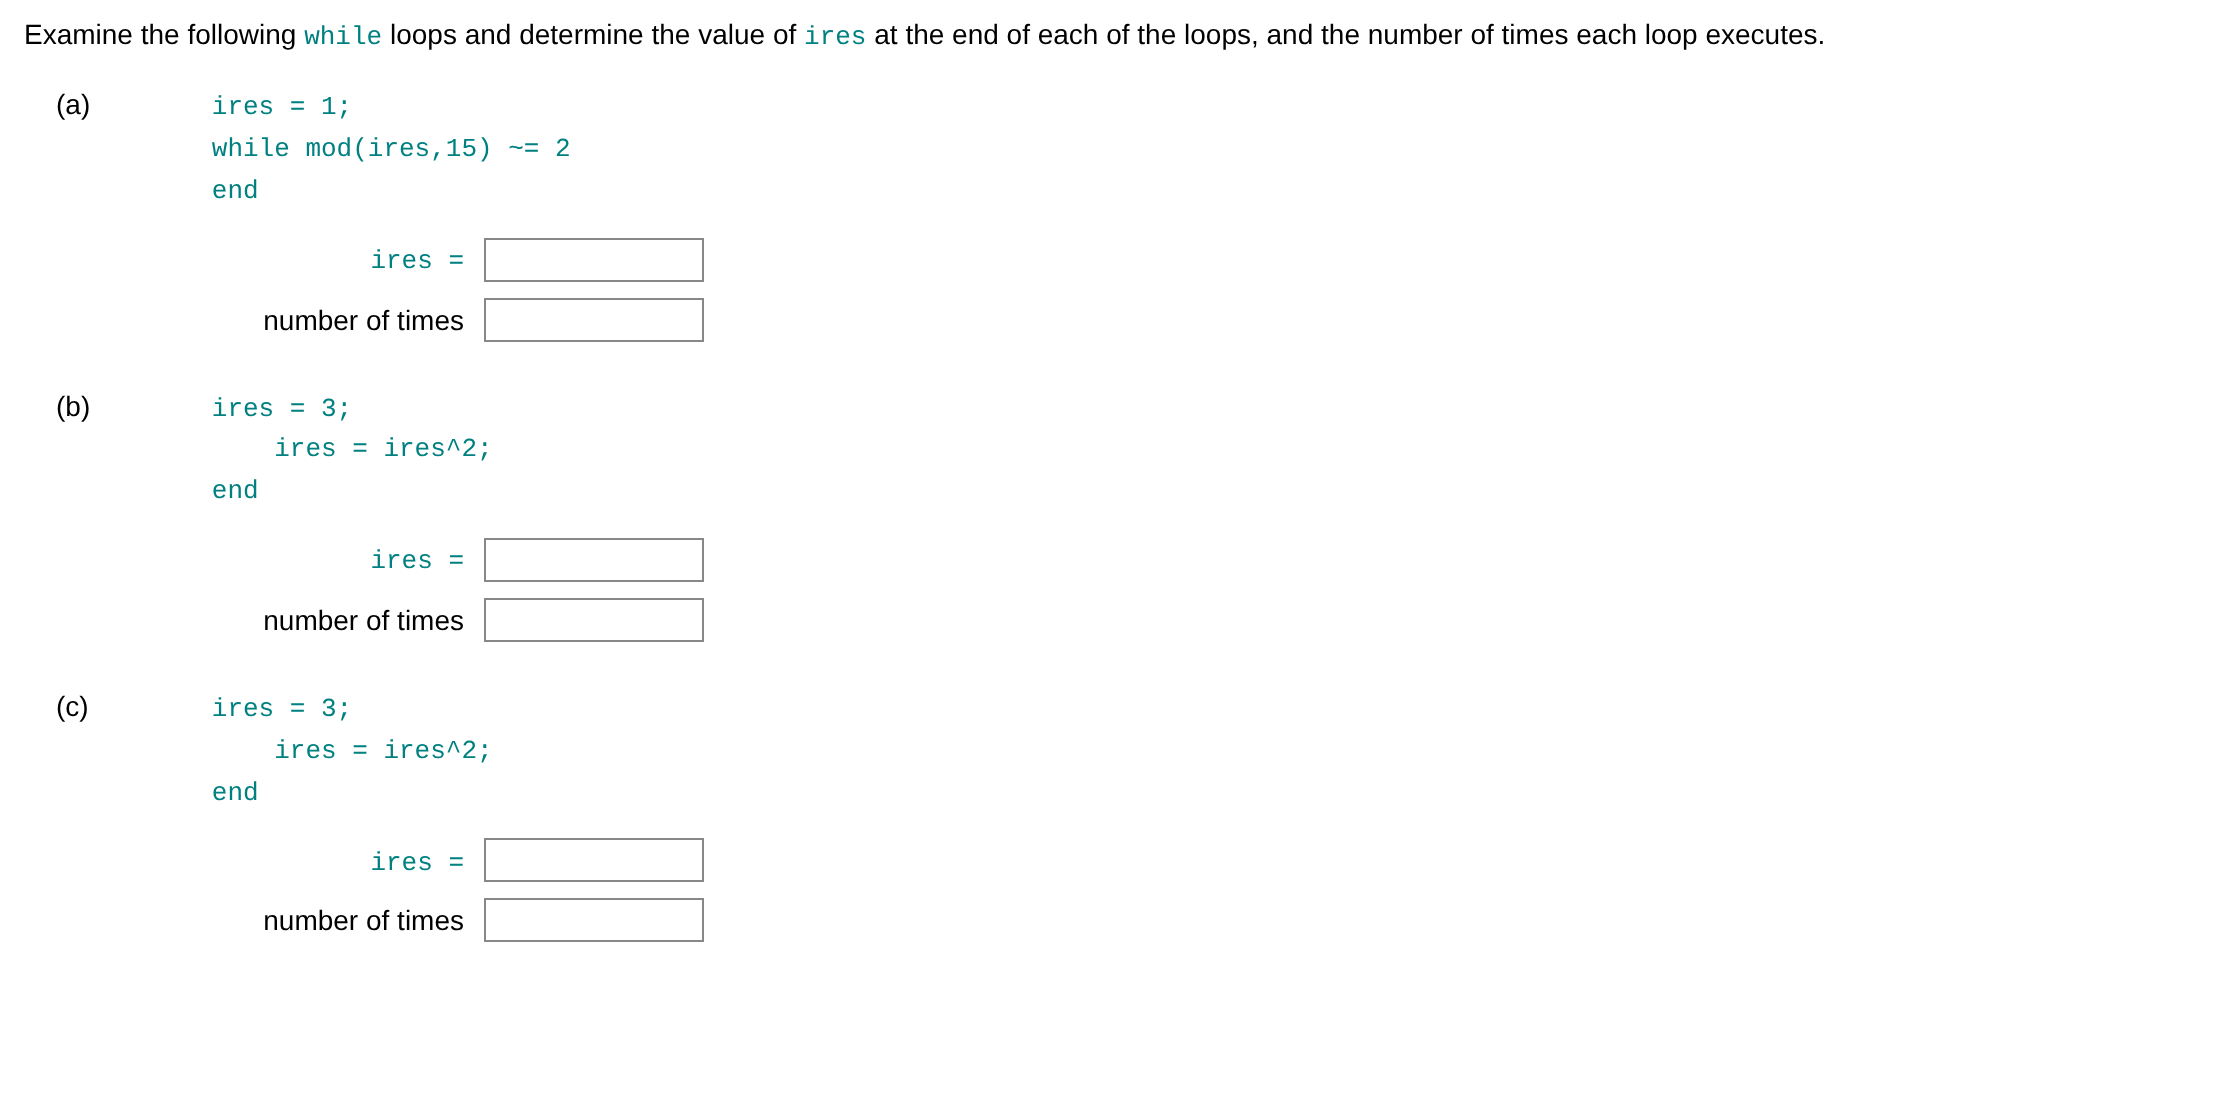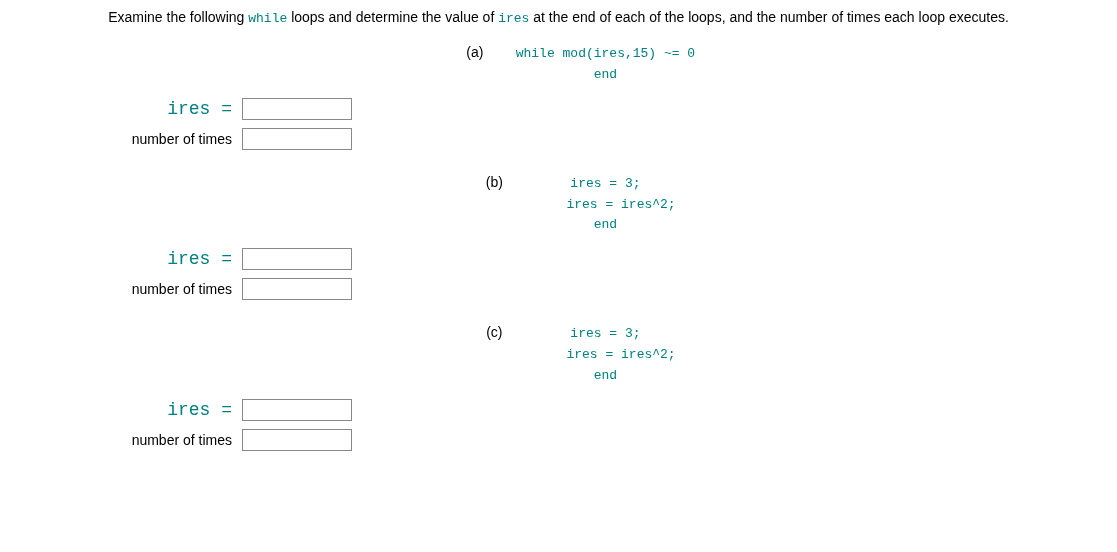--- a/index.html
+++ b/index.html
@@ -1,35 +1,34 @@
 <!DOCTYPE html>
 <html><head>
   <meta charset="utf-8">
   <style>
     * {
       margin: 0;
       padding: 0;
       box-sizing: border-box;
-      text-align: center;
     }
     body {
       font-family: Arial, sans-serif;
       font-size: 14px;
       color: #000;
       background: #fff;
       padding: 8px 12px;
       width: 1117px;
     }
     .instruction {
       margin-bottom: 16px;
       line-height: 1.4;
     }
     code, .code {
       font-family: 'Courier New', monospace;
-      font-size: 18px;
+      font-size: 13px;
       margin-left: 40px;
     }
     .code-green {
       font-family: 'Courier New', monospace;
       font-size: 13px;
       color: #008080;
     }
     .problem {
       margin-bottom: 24px;
     }
@@ -78,21 +77,22 @@
 </head>
 <body>
 
 <div class="instruction">
   <span>Examine the following </span><span class="code-green">while</span><span> loops and determine the value of </span><span class="code-green">ires</span><span> at the end of each of the loops, and the number of times each loop executes.</span>
 </div>
 
 <div class="problem">
   <span class="problem-label">(a)</span>
   <div class="code-block">
-    <div class="code-line">while mod(ires,15) ~= 0</div>
+    <div class="code-line">ires = 1;</div>
+    <div class="code-line">while mod(ires,15) ~= 2</div>
     <div class="code-line">end</div>
   </div>
   <div class="answer-section">
     <div class="answer-row">
       <div class="answer-label">
         <span class="code">ires =</span>
       </div>
       <input type="text" class="answer-input" value="" style="">
     </div>
     <div class="answer-row">

